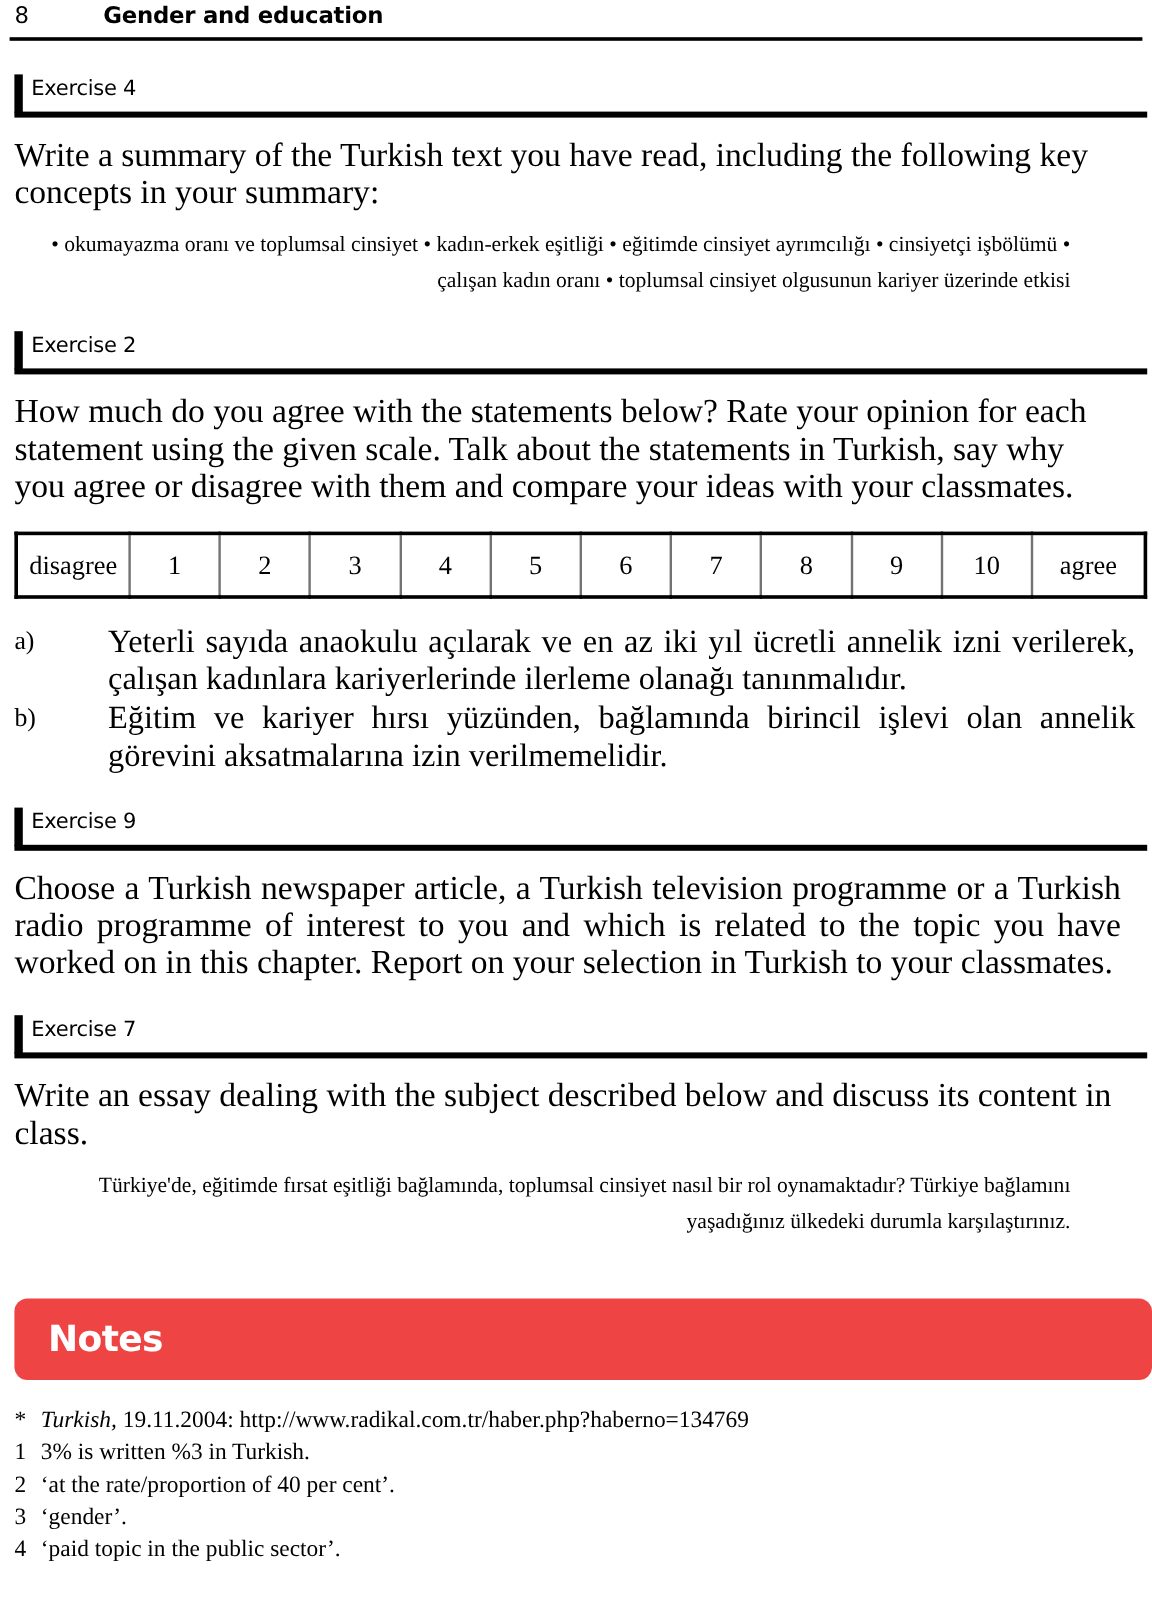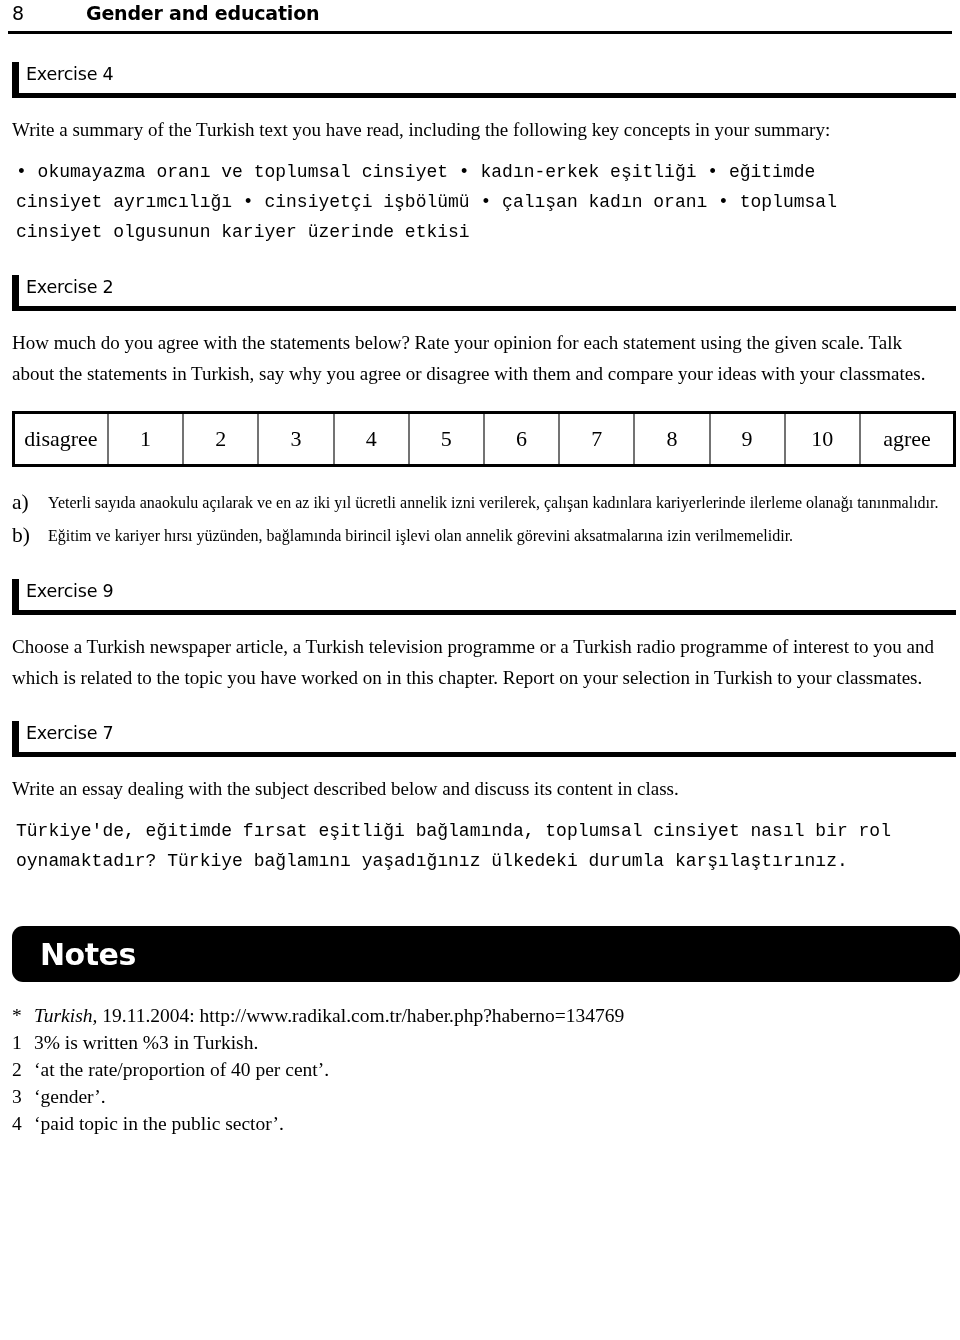--- a/index.html
+++ b/index.html
@@ -80,33 +80,34 @@
     left: 4px;
     bottom: 0px;
     width: 944px;
     height: 5px;
     background: #000;
   }
 
   
   .para-en {
     font-family: "Liberation Serif", serif;
-    font-size: 19px;
+    font-size: 28px;
     line-height: 31px;
     text-align: left;
     margin: 16px 18px 0 4px;
   }
   .para-en.justify {
     text-align: justify;
   }
   .para-tr {
-    font-family: Liberation Mono, monospace;
+    font-family: Liberation Serif, serif;
     font-size: 18px;
     line-height: 30px;
     margin: 12px 60px 0 8px;
+    text-align: right;
   }
 
   
   .scale-wrap {
     margin: 22px 0 0 4px;
     width: 944px;
   }
   table.scale {
     border-collapse: collapse;
     width: 944px;
@@ -136,31 +137,32 @@
   }
   .lettered .marker {
     flex: 0 0 36px;
     font-family: "Liberation Serif", serif;
     font-size: 21.5px;
     line-height: 31px;
   }
   .lettered .text {
     flex: 1 1 auto;
     font-family: "Liberation Serif", serif;
-    font-size: 16px;
+    font-size: 27px;
     line-height: 31px;
     text-align: justify;
+    margin-left: 42px;
   }
 
   
   .notes-banner {
     margin: 50px 0 0 4px;
     width: 948px;
-    height: 56px;
-    background: #000000;
+    height: 68px;
+    background: #ef4444;
     border-radius: 11px;
     display: flex;
     align-items: center;
   }
   .notes-banner .notes-title {
     color: #ffffff;
     font-family: "DejaVu Sans", sans-serif;
     font-size: 30px;
     font-weight: 700;
     letter-spacing: -0.5px;

